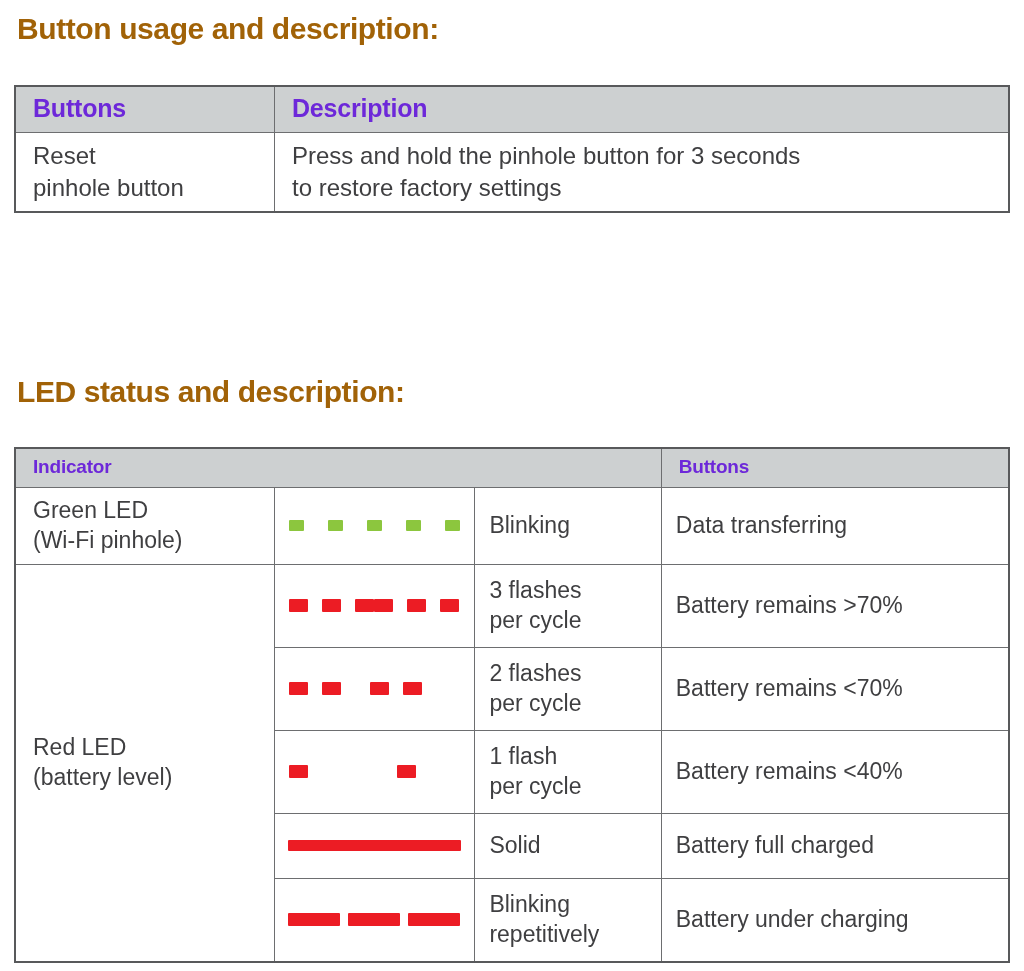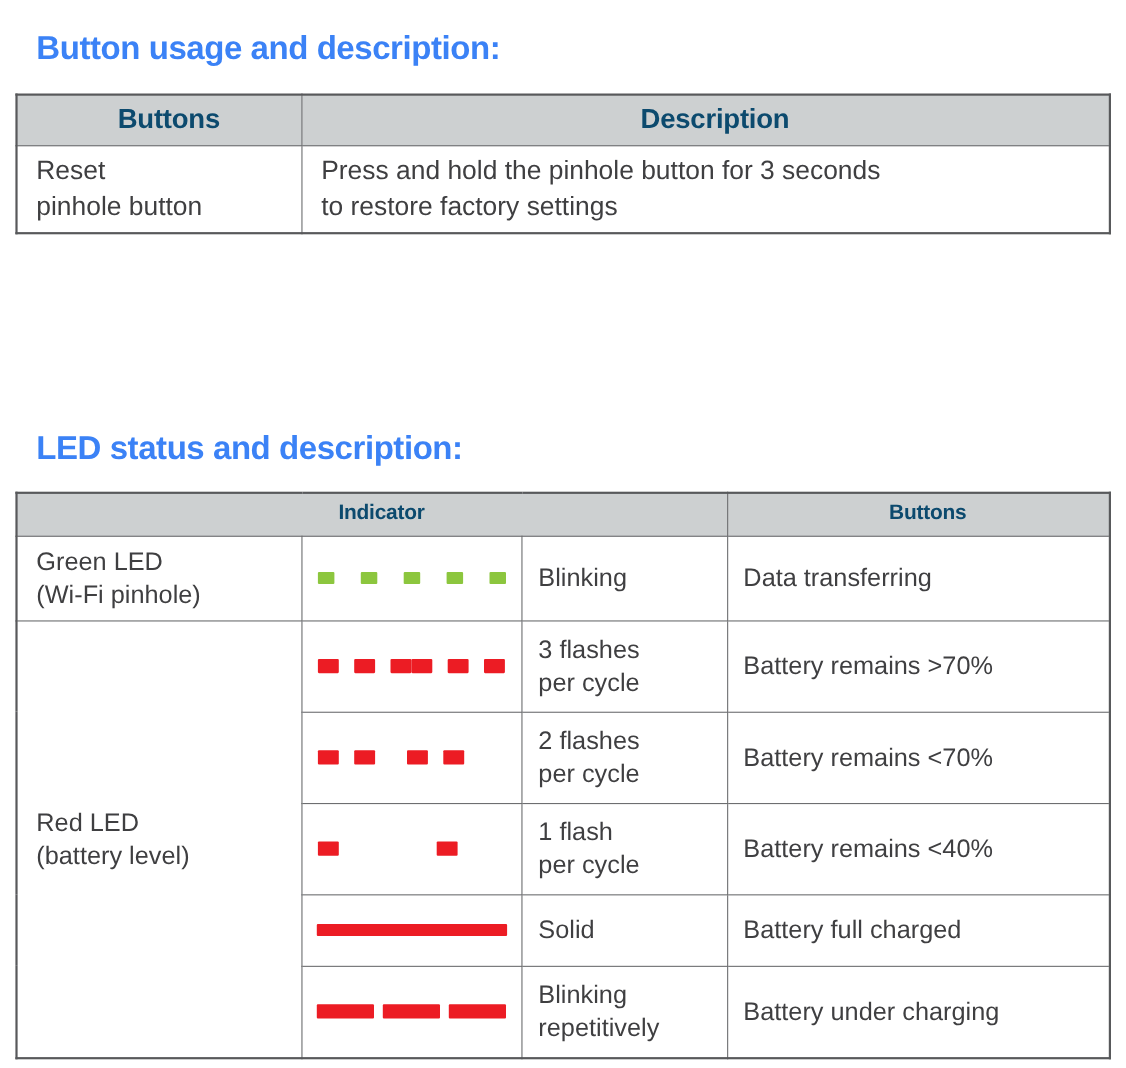--- a/index.html
+++ b/index.html
@@ -22,23 +22,23 @@
     box-sizing: border-box;
     padding: 0;
   }
 
   
   .section-title {
     font-family: "Liberation Sans Narrow", "Liberation Sans", "DejaVu Sans", sans-serif;
     font-weight: bold;
     font-size: 30px;
     letter-spacing: -0.4px;
-    color: #3b82f6;
+    color: #a16207;
     line-height: 1;
-    margin: 16px;
+    margin: 0;
     padding: 0;
   }
   #heading-buttons {
     position: absolute;
     left: 17px;
     top: 14px;
   }
   #heading-led {
     position: absolute;
     left: 17px;
@@ -59,24 +59,23 @@
     vertical-align: middle;
     text-align: left;
     font-weight: normal;
     background: #ffffff;
   }
   .doc-table th {
     background: #cdd0d1;
     font-family: "Liberation Sans Narrow", "Liberation Sans", "DejaVu Sans", sans-serif;
     font-weight: bold;
     font-size: 25px;
-    color: #0c4a6e;
+    color: #6d28d9;
     padding: 7px 0 9px 17px;
     letter-spacing: -0.2px;
-    text-align: center;
   }
   .cell-text {
     font-size: 24px;
     line-height: 1.32;
     color: #3f3f41;
     display: block;
     padding: 7px 10px 8px 17px;
     white-space: pre-line;
   }
   .cell-text.tight {

